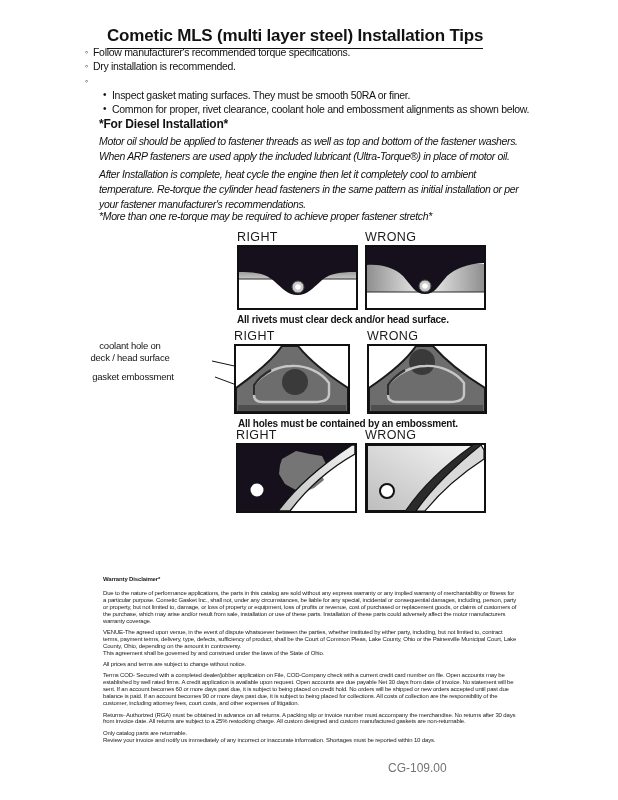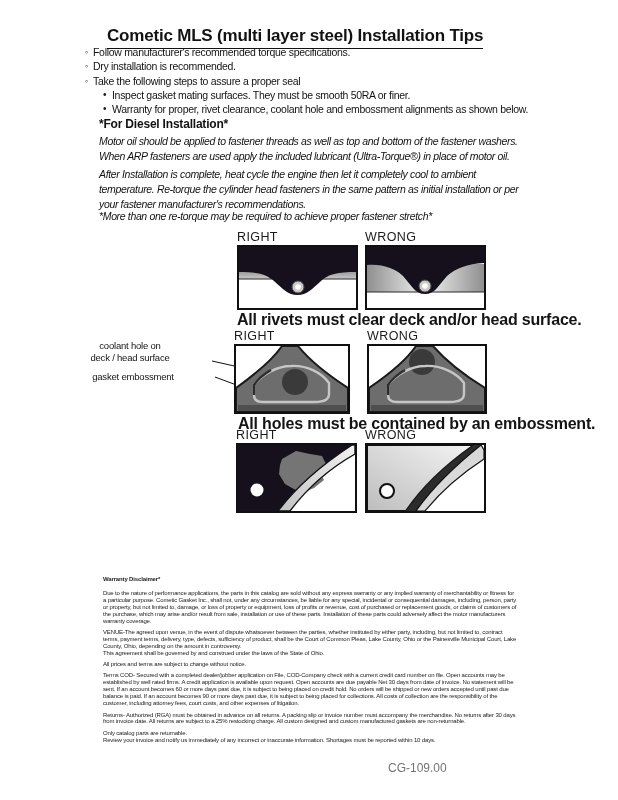--- a/index.html
+++ b/index.html
@@ -18,21 +18,21 @@
   .bullet-row.sub{padding-left:18px;}
   .bullet-row.sub .marker{width:9px;flex:0 0 9px;font-size:10px;}
   .diesel-heading{left:99px;top:117px;font-size:12px;font-weight:700;letter-spacing:-0.2px;}
   .body-para{left:99px;top:0;width:432px;font-size:10.5px;line-height:15px;letter-spacing:-0.35px;font-style:italic;}
   .p1{top:134px;}
   .p2{top:167px;}
   .p3{top:209px;white-space:nowrap;}
   .fig-header{font-size:12.5px;letter-spacing:0.4px;text-align:left;width:120px;color:#1a1a1a;}
   .fig-box{border:2px solid #101010;background:#fff;box-sizing:border-box;}
   .fig-box svg{display:block;}
-  .fig-caption{font-size:16px;font-weight:700;letter-spacing:-0.2px;line-height:12px;white-space:pre-line;color:#141414;}
+  .fig-caption{font-size:10px;font-weight:700;letter-spacing:-0.2px;line-height:12px;white-space:pre-line;color:#141414;}
   .anno{font-size:9.5px;letter-spacing:-0.2px;text-align:center;width:160px;color:#141414;}
   .legal{left:103px;top:576px;width:414px;font-size:6px;line-height:6.9px;letter-spacing:-0.15px;color:#1c1c1c;}
   .legal .lg-heading{font-weight:700;margin:0 0 7px 0;}
   .legal p{margin:0 0 4.5px 0;white-space:pre-line;}
   .footer-code{left:388px;top:761px;font-size:12px;color:#737373;}
   .overlay{pointer-events:none;}
 </style>
 </head>
 <body>
 
@@ -44,29 +44,28 @@
     <div class="bullet-row">
       <span class="marker">◦</span>
       <span>Follow manufacturer's recommended torque specifications.</span>
     </div>
     <div class="bullet-row">
       <span class="marker">◦</span>
       <span>Dry installation is recommended.</span>
     </div>
     <div class="bullet-row">
       <span class="marker">◦</span>
-      <span>Take the following steps to assure a proper seal</span>
     </div>
     <div class="bullet-row sub">
       <span class="marker">•</span>
       <span>Inspect gasket mating surfaces.  They must be smooth 50RA or finer.</span>
     </div>
     <div class="bullet-row sub">
       <span class="marker">•</span>
-      <span>Warranty for proper, rivet clearance, coolant hole and embossment alignments as shown below.</span>
+      <span>Common for proper, rivet clearance, coolant hole and embossment alignments as shown below.</span>
     </div>
   </div>
 
   <div class="abs diesel-heading">*For Diesel Installation*</div>
   <div class="abs body-para p1">Motor oil should be applied to fastener threads as well as top and bottom of the fastener washers. When ARP fasteners are used apply the included lubricant (Ultra-Torque®) in place of motor oil.</div>
   <div class="abs body-para p2">After Installation is complete, heat cycle the engine then let it completely cool to ambient temperature. Re-torque the cylinder head fasteners in the same pattern as initial installation or per your fastener manufacturer's recommendations.</div>
   <div class="abs body-para p3">*More than one re-torque may be required to achieve proper fastener stretch*</div>
 
   <div class="abs fig-header" style="left:237px;top:230px;">RIGHT</div>
   <div class="abs fig-header" style="left:365px;top:230px;">WRONG</div>

